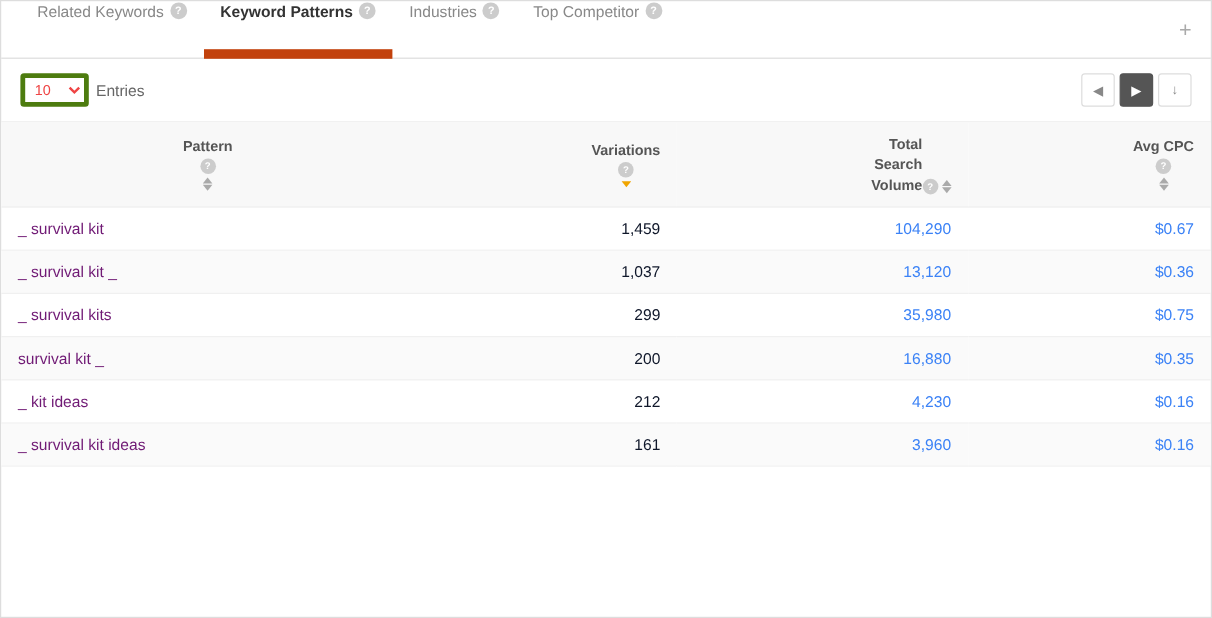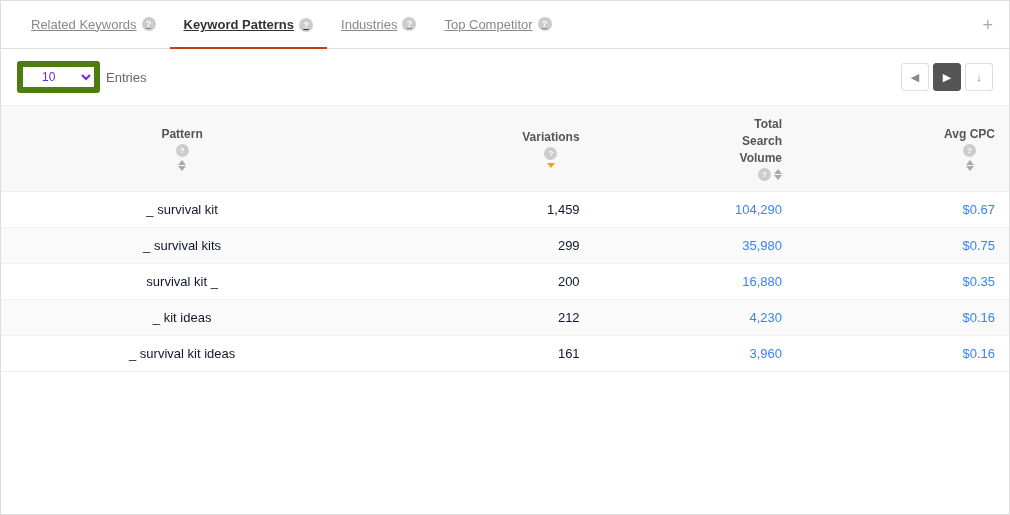--- a/index.html
+++ b/index.html
@@ -19,35 +19,34 @@
     .tab-bar {
       display: flex;
       align-items: center;
       border-bottom: 1px solid #ddd;
       padding: 0 16px;
       position: relative;
       height: 48px;
     }
     .tab {
       display: flex;
-      align-items: center;
+      align-items: flex-start;
       gap: 5px;
       padding: 0 14px;
       height: 100%;
       cursor: pointer;
       color: #888;
       font-size: 13px;
       border-bottom: 3px solid transparent;
       position: relative;
       top: 1px;
-      text-decoration: underline;
     }
     .tab.active {
       color: #333;
-      border-bottom: 2px solid #c2410c;
+      border-bottom: 8px solid #c2410c;
       font-weight: 600;
     }
     .tab .help-icon {
       display: inline-flex;
       align-items: center;
       justify-content: center;
       width: 14px;
       height: 14px;
       border-radius: 50%;
       background: #ccc;
@@ -71,25 +70,25 @@
       padding: 12px 16px;
       border-bottom: 1px solid #eee;
     }
     .entries-control {
       display: flex;
       align-items: center;
       gap: 6px;
       color: #666;
     }
     .entries-select {
-      border: 6px solid #4d7c0f;
+      border: 4px solid #4d7c0f;
       border-radius: 3px;
-      padding: 2px 15px;
+      padding: 2px 4px;
       font-size: 12px;
-      color: #6d28d9;
+      color: #ef4444;
       background: #fff;
       cursor: pointer;
     }
     .nav-buttons {
       display: flex;
       align-items: center;
       gap: 4px;
     }
     .nav-btn {
       display: inline-flex;
@@ -186,22 +185,22 @@
     tbody tr:nth-child(even) {
       background: #fafafa;
     }
     td {
       padding: 10px 14px;
       text-align: right;
       font-size: 13px;
       color: #3b82f6;
     }
     td.pattern-cell {
-      text-align: center;
-      color: #0f172a;
+      text-align: left;
+      color: #701a75;
     }
     td.variations-cell {
       color: #0f172a;
       font-weight: 500;
     }
   </style>
 </head>
 <body>
 
 <div class="container">
@@ -260,21 +259,21 @@
           <th>
             <div class="col-header-inner">
               <span>Variations</span>
               <span class="help-icon">?</span>
               <span class="sort-icon">
                 <span class="down down-active"></span>
               </span>
             </div>
           </th>
           <th>
-            <div class="col-header-inner" style="flex-direction:column; align-items:flex-end; gap:0;">
+            <div class="col-header-inner" style="flex-direction:row; align-items:flex-end; gap:0;">
               <span style="text-align:right; line-height:1.4;">Total<br>Search<br>Volume</span>
               <div style="display:flex; align-items:center; gap:3px; margin-top:2px;">
                 <span class="help-icon">?</span>
                 <span class="sort-icon">
                   <span class="up"></span>
                   <span class="down"></span>
                 </span>
               </div>
             </div>
           </th>
@@ -291,20 +290,26 @@
         </tr>
       </thead>
       <tbody id="table-body">
       <tr>
             <td class="pattern-cell">_ survival kit</td>
             <td class="variations-cell">1,459</td>
             <td>104,290</td>
             <td>$0.67</td>
           </tr>
           <tr>
+            <td class="pattern-cell">_ survival kit _</td>
+            <td class="variations-cell">1,037</td>
+            <td>13,120</td>
+            <td>$0.36</td>
+          </tr>
+          <tr>
             <td class="pattern-cell">_ survival kits</td>
             <td class="variations-cell">299</td>
             <td>35,980</td>
             <td>$0.75</td>
           </tr>
           <tr>
             <td class="pattern-cell">survival kit _</td>
             <td class="variations-cell">200</td>
             <td>16,880</td>
             <td>$0.35</td>

